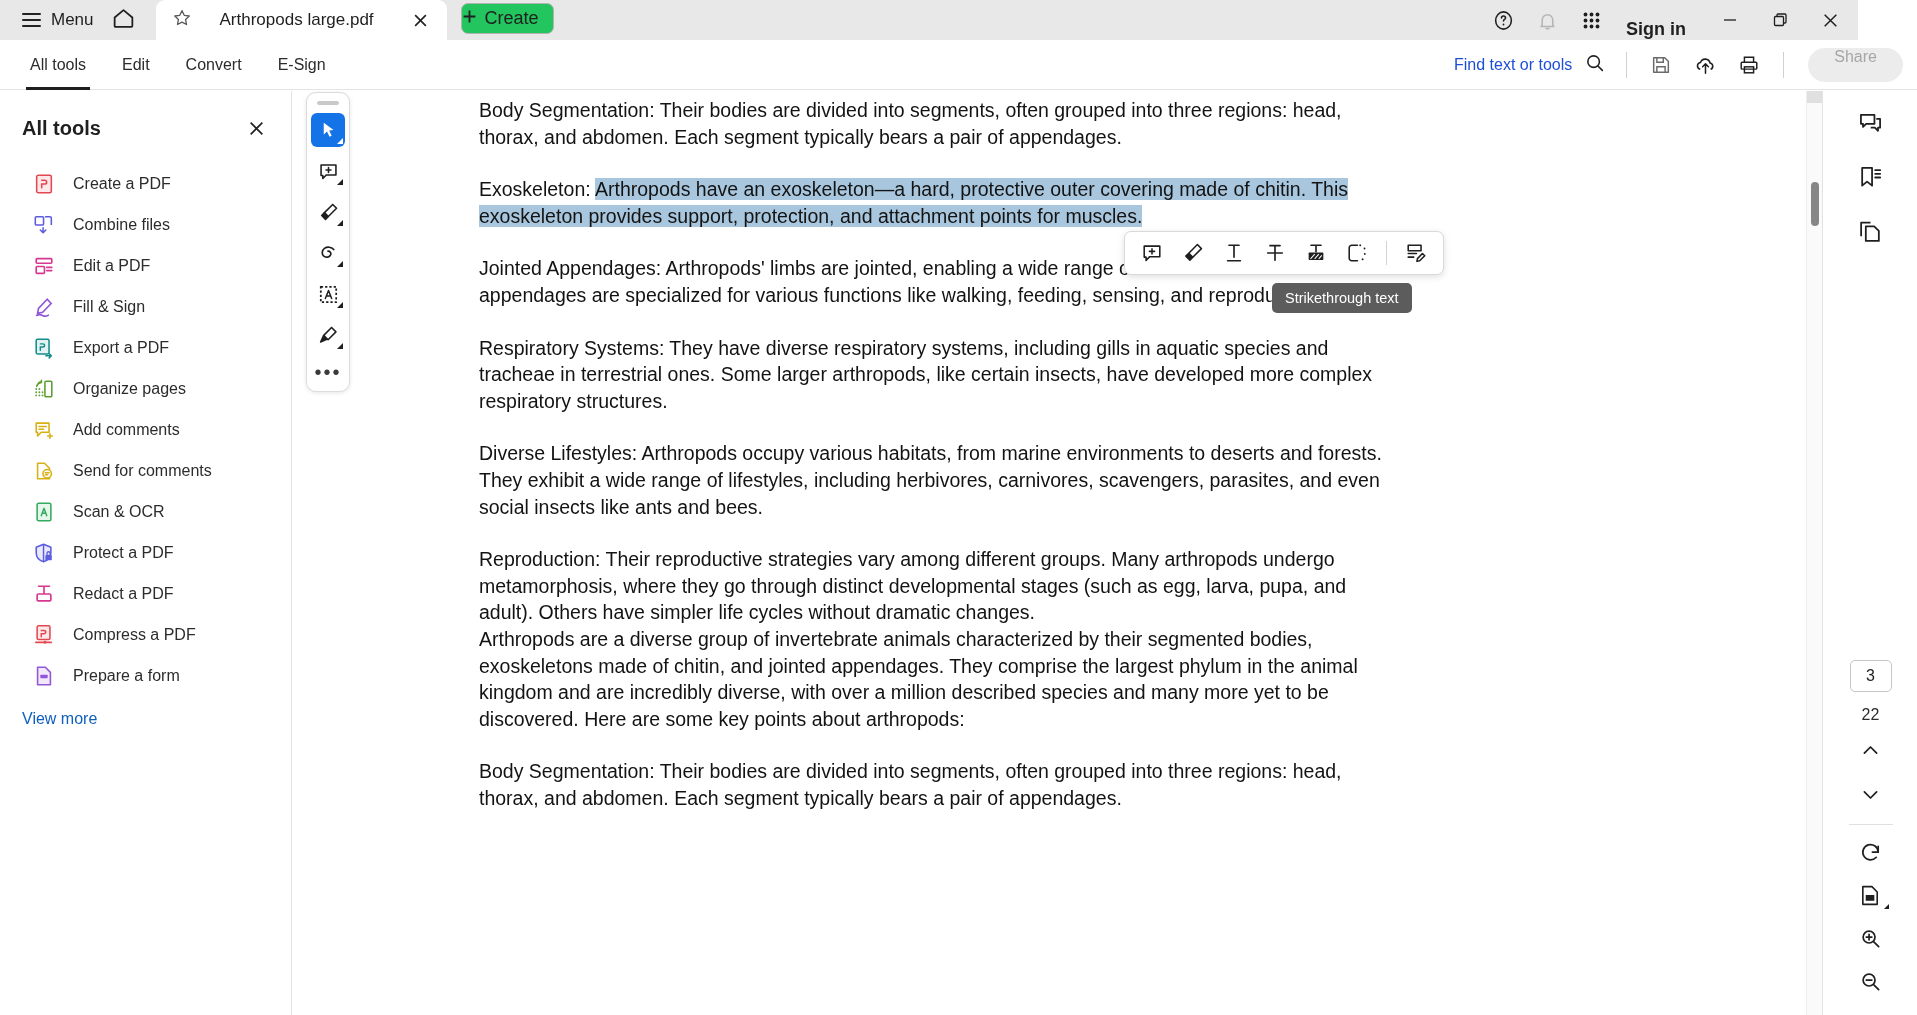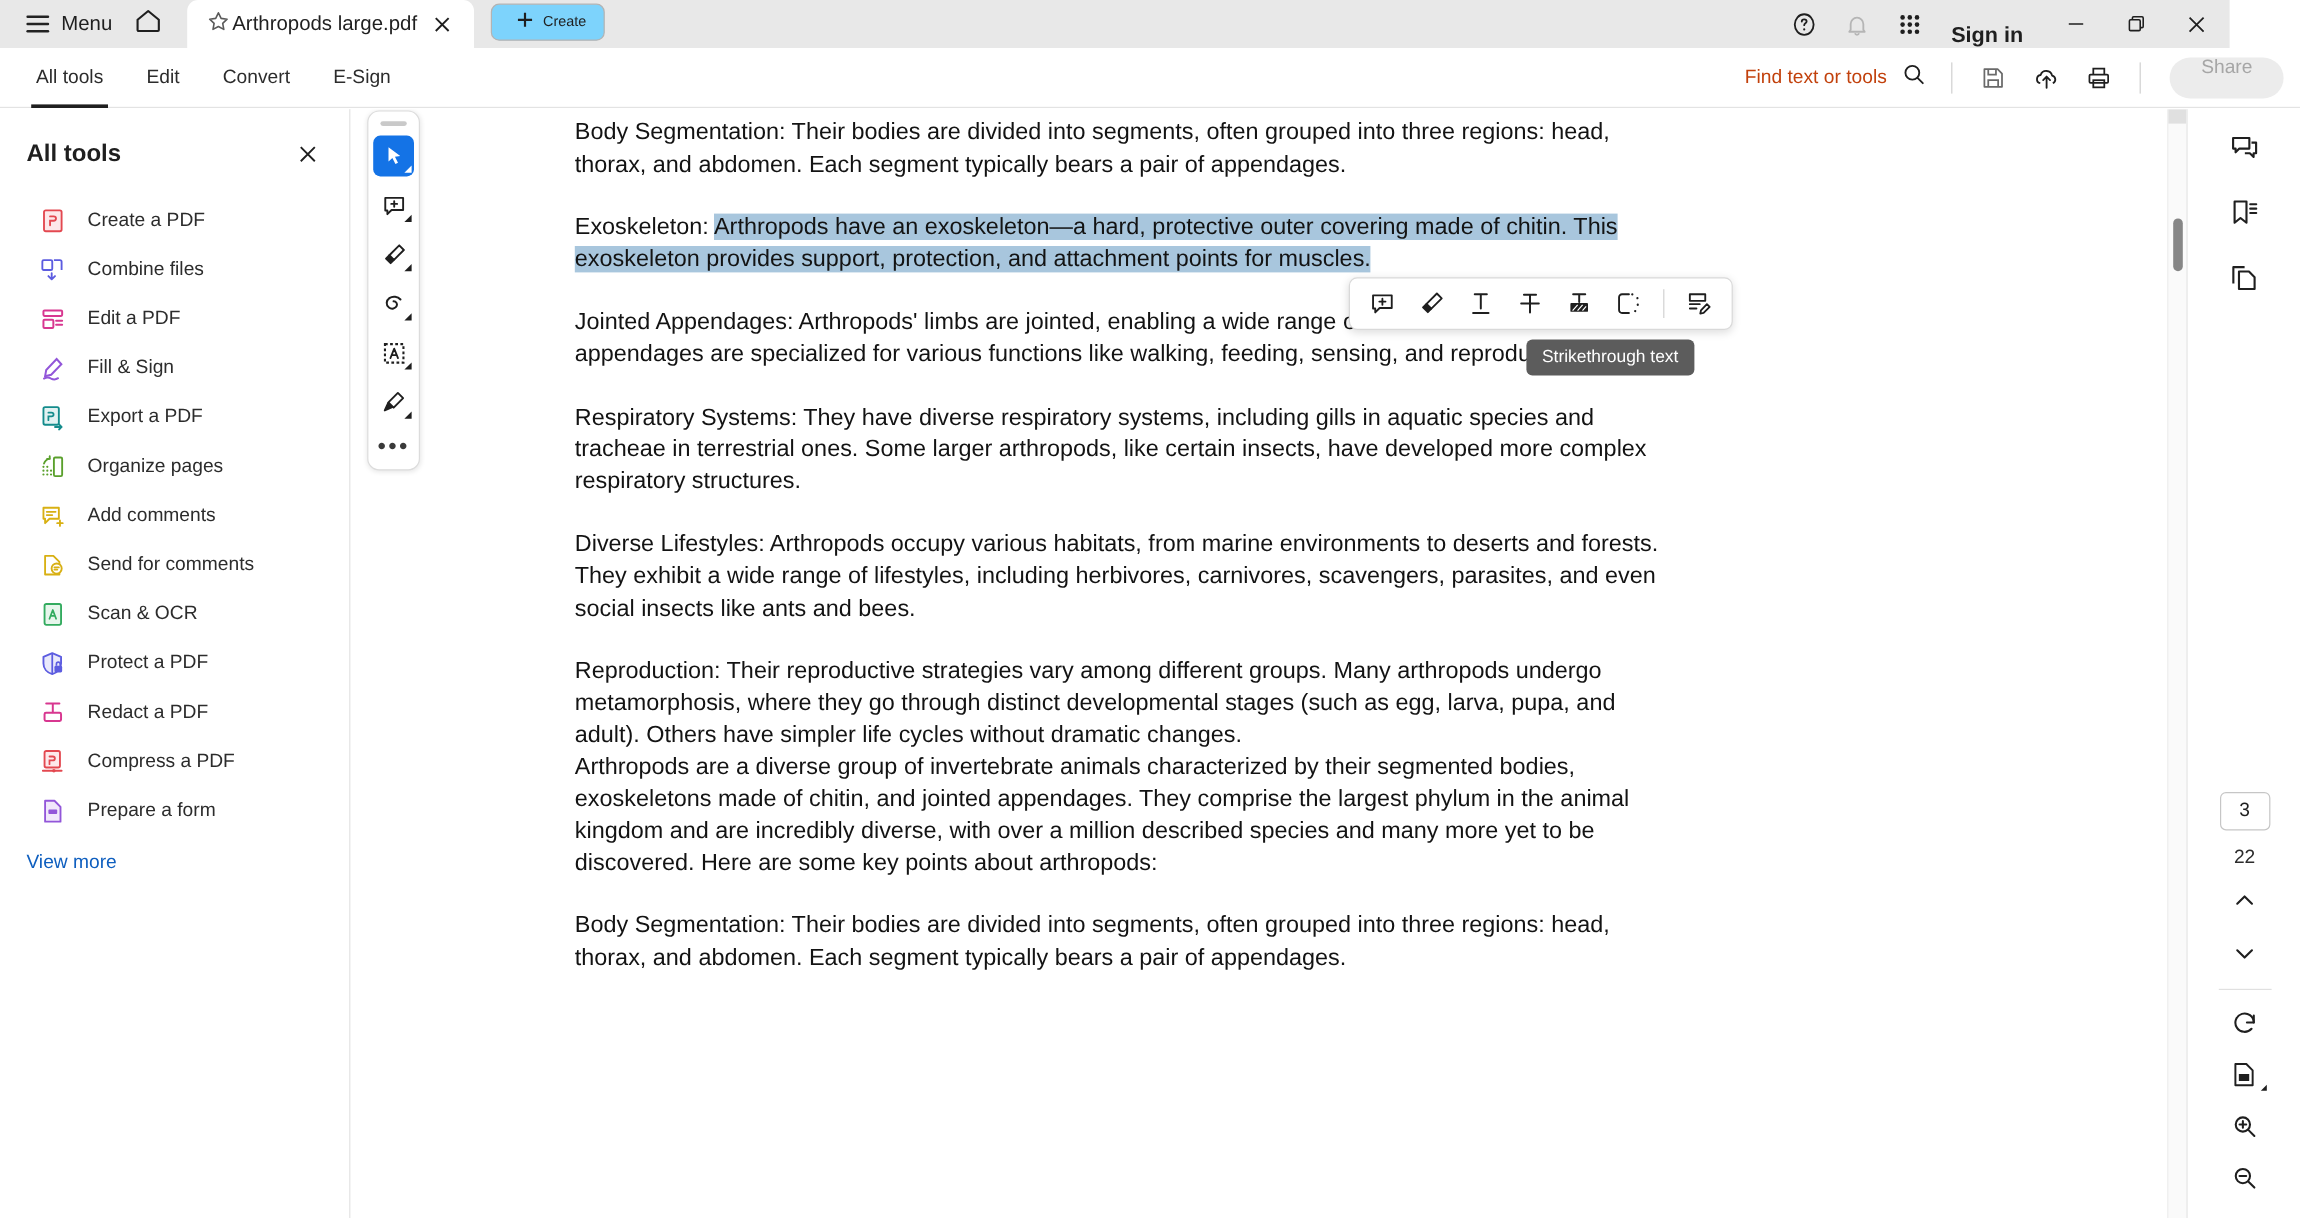--- a/index.html
+++ b/index.html
@@ -20,33 +20,33 @@
   .menu-btn {
     display: flex; align-items: center; gap: 10px;
     height: 40px; padding: 0 8px; cursor: pointer;
   }
   .hamburger { display: flex; flex-direction: column; gap: 4px; width: 19px; }
   .hamburger span { display: block; height: 2px; background: #222; border-radius: 1px; }
   .menu-label { font-size: 17px; color: #1f1f1f; }
   .home-btn { width: 44px; height: 40px; display: flex; align-items: center; justify-content: center; cursor: pointer; }
 
   .doc-tab {
-    display: flex; align-items: center; gap: 2px;
+    display: flex; align-items: center; gap: 28px;
     height: 40px; background: #fff;
     border-radius: 9px 9px 0 0;
     padding: 0 13px 0 16px; margin-left: 10px;
     min-width: 208px;
   }
   .tab-title { font-size: 17px; color: #1f1f1f; white-space: nowrap; }
   .tab-close { width: 26px; height: 26px; display:flex; align-items:center; justify-content:center; cursor: pointer; margin-left: 6px; }
   .create-btn {
     display: flex; align-items: center; gap: 8px;
-    height: 31px; margin: 0 0 4px 14px; padding: 0 14px 0 20px;
+    height: 31px; margin: 0 0 4px 14px; padding: 0 14px 0 0;
     border: 1px solid #b3b3b3; border-radius: 7px;
-    background: #7dd3fc; font-size: 12px; color: #1f1f1f; cursor: pointer;
+    background: #22c55e; font-size: 18px; color: #1f1f1f; cursor: pointer;
   }
   .tb-right {
     margin-left: auto; display: flex; align-items: flex-end; height: 40px; gap: 2px;
     padding-right: 4px;
   }
   .tb-icon { width: 42px; height: 40px; display: flex; align-items: center; justify-content: center; cursor: pointer; }
   .signin { font-size: 18px; font-weight: bold; color: #1f1f1f; padding: 0 18px 0 12px; cursor: pointer; }
   .win-btn { width: 48px; height: 40px; display:flex; align-items:center; justify-content:center; cursor: pointer; }
 
   
@@ -59,21 +59,21 @@
   .cmd-tab {
     font-size: 16px; color: #2c2c2c; padding: 0 16px; height: 50px;
     display: flex; align-items: center; cursor: pointer; position: relative;
   }
   .cmd-tab.active::after {
     content: ""; position: absolute; left: 12px; right: 12px; bottom: 0;
     height: 3px; background: #1f1f1f;
   }
   .cmd-right { margin-left: auto; display: flex; align-items: center; gap: 4px; padding-right: 14px; }
   .find-box { display: flex; align-items: center; gap: 12px; cursor: pointer; padding: 0 6px; }
-  .find-label { font-size: 16px; color: #c2410c; }
+  .find-label { font-size: 16px; color: #1d4ed8; }
   .vsep { width: 1px; height: 26px; background: #d0d0d0; margin: 0 10px; }
   .cmd-icon { width: 40px; height: 40px; display: flex; align-items: center; justify-content: center; cursor: pointer; }
   .share-btn {
     background: #ececec; color: #a6a6a6; font-size: 16px;
     border: none; border-radius: 18px; height: 34px; padding: 0 26px;
     margin-left: 10px; cursor: pointer;
   }
 
   
   .leftpanel {

